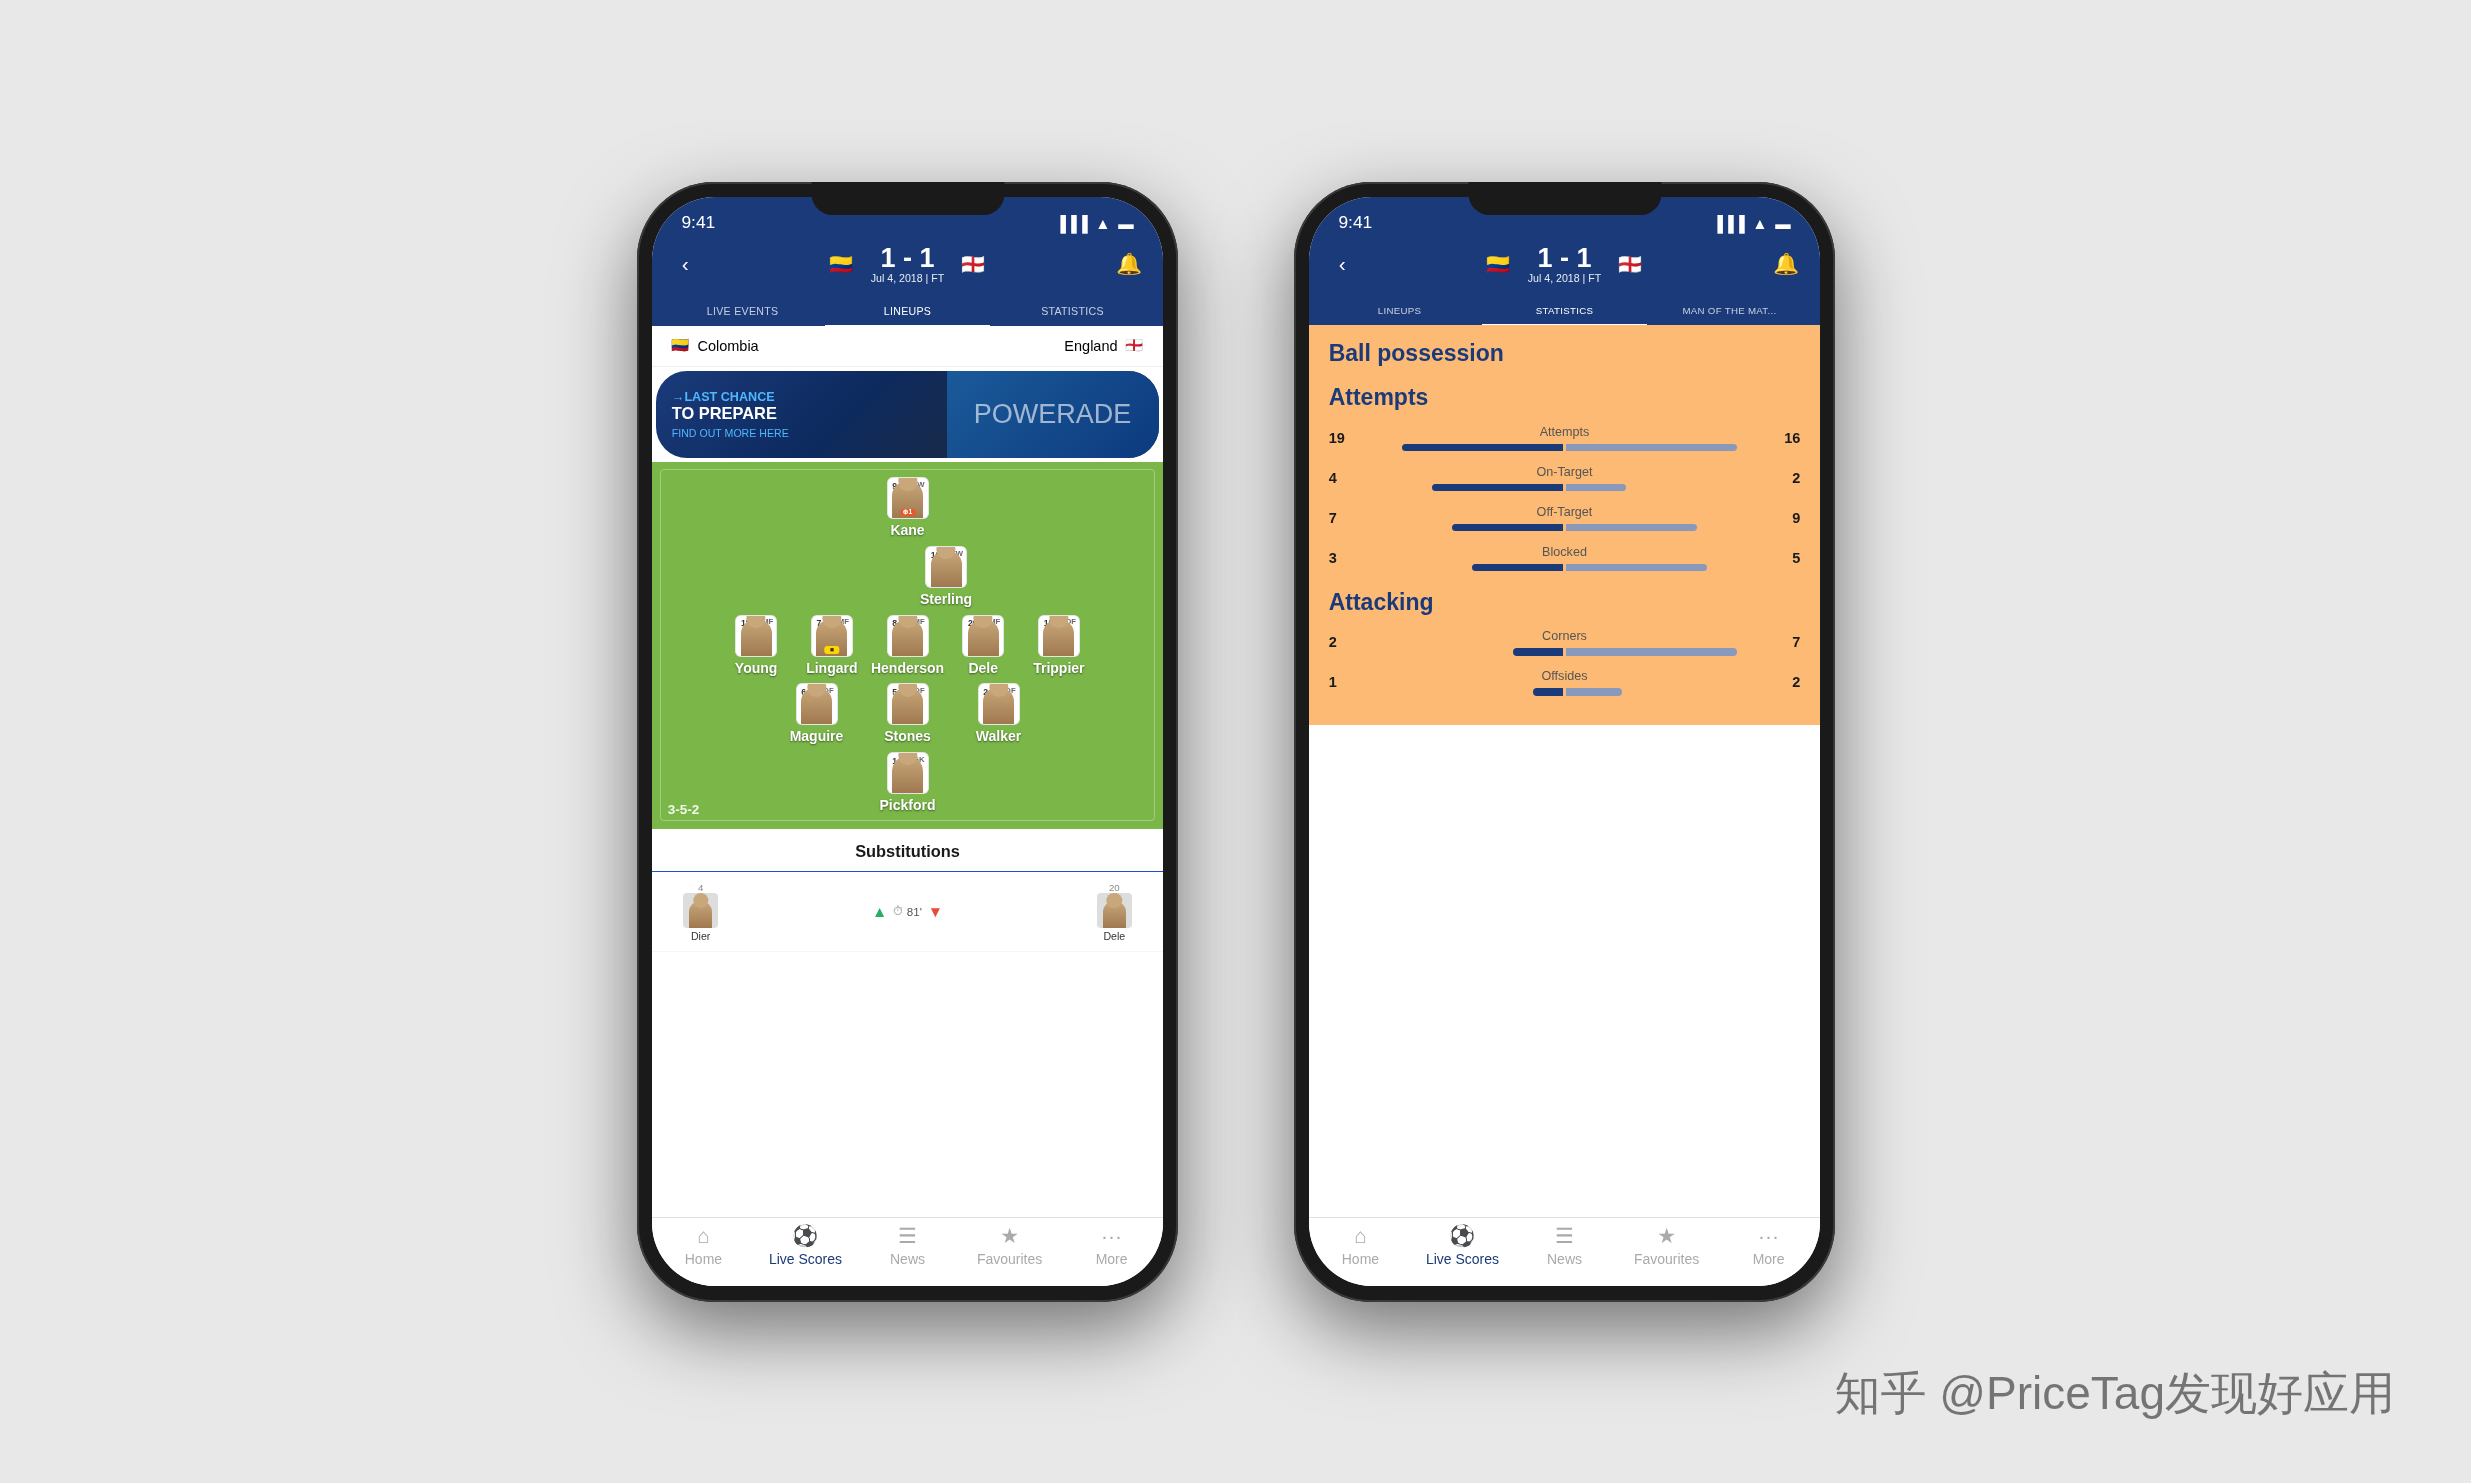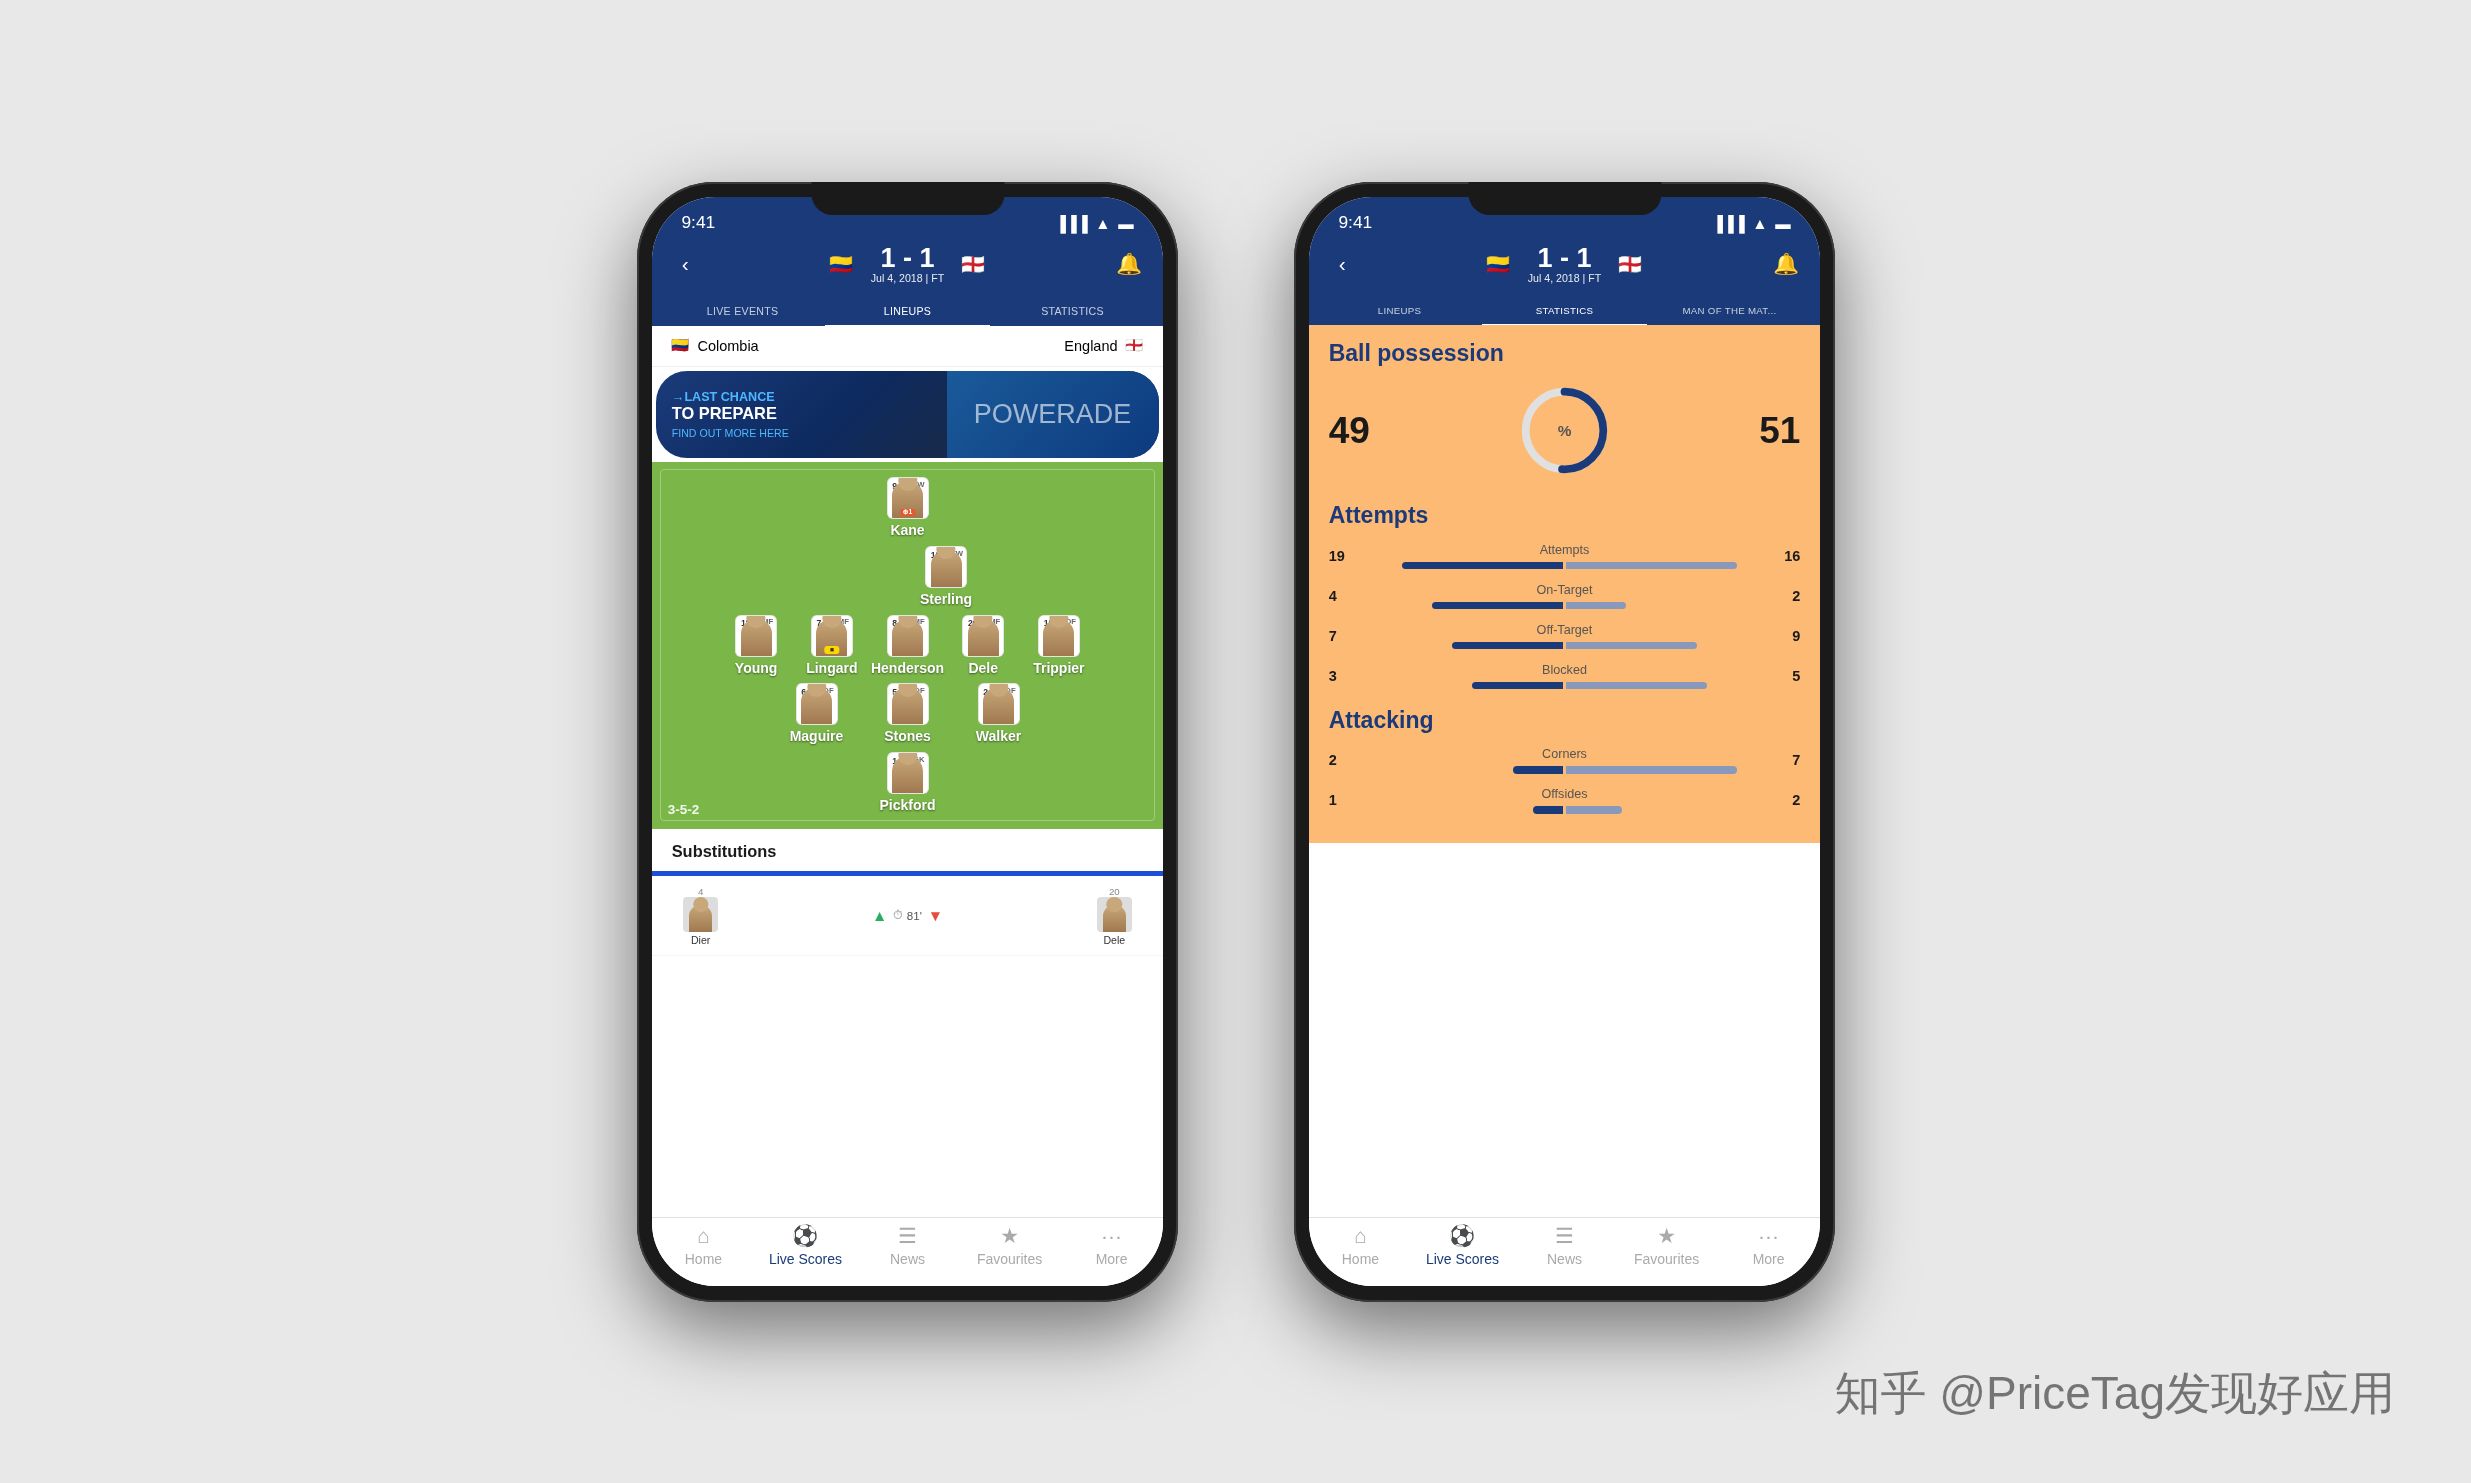--- a/index.html
+++ b/index.html
@@ -334,21 +334,22 @@
       text-shadow: 0 1px 1.9px rgba(0,0,0,0.5);
       margin-top: 3px;
     }
 
     
     .section-title {
       padding: 13.5px 19.3px 9.7px;
       font-size: 16.4px;
       font-weight: 600;
       color: #1a1a1a;
-      border-bottom: 5px solid #1d4ed8;
+      border-bottom: 1px solid #1d4ed8;
+      text-align: center;
     }
     .sub-item {
       display: flex;
       align-items: center;
       padding: 9.7px 19.3px;
       border-bottom: 1px solid #f5f5f5;
     }
     .sub-player-out {
       display: flex;
       flex-direction: column;
@@ -798,32 +799,20 @@
       <div class="nav-tabs">
         <div class="nav-tab" style="font-size:9.7px;">LINEUPS</div>
         <div class="nav-tab active" style="font-size:9.7px;">STATISTICS</div>
         <div class="nav-tab" style="font-size:9.7px;">MAN OF THE MAT...</div>
       </div>
 
       <div class="screen-content">
         <div class="stats-container">
 
           <div class="stats-section-title">Ball possession</div>
-          <div class="possession-area">
-            <div class="possession-num">49</div>
-            <div class="possession-circle">
-              <svg viewBox="0 0 100 100">
-                <circle class="circle-bg" cx="50" cy="50" r="40"></circle>
-
-                <circle class="circle-progress" cx="50" cy="50" r="40" stroke-dasharray="128 251" stroke-dashoffset="0"></circle>
-              </svg>
-              <div class="circle-text">%</div>
-            </div>
-            <div class="possession-num right">51</div>
-          </div>
 
           <div class="stat-section-head">Attempts</div>
 
           <div class="stat-row">
             <span class="stat-left-val">19</span>
             <div class="stat-bar-area">
               <div class="stat-label">Attempts</div>
               <div class="stat-bars">
                 <div class="bar-left-wrap">
                   <div class="bar-left" style="width:80%;"></div>

